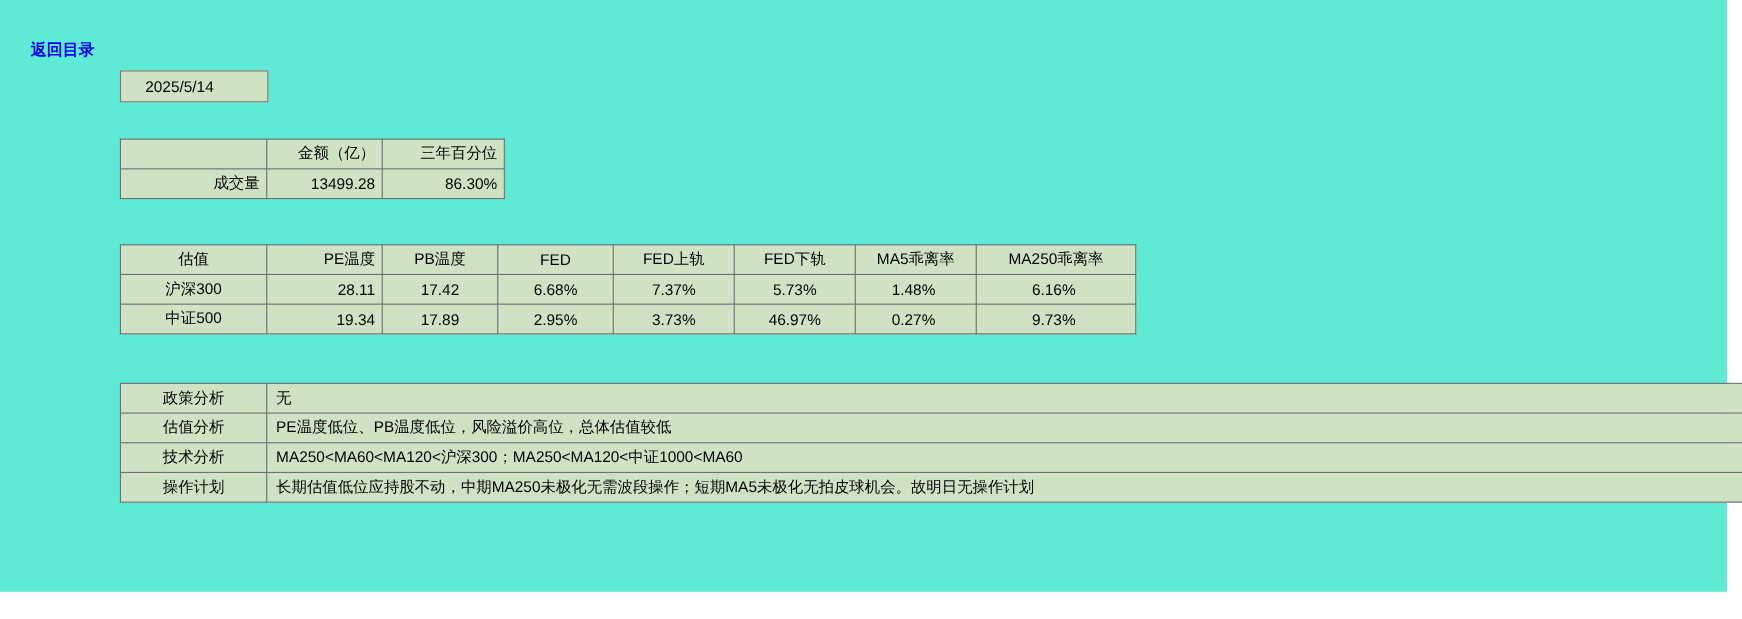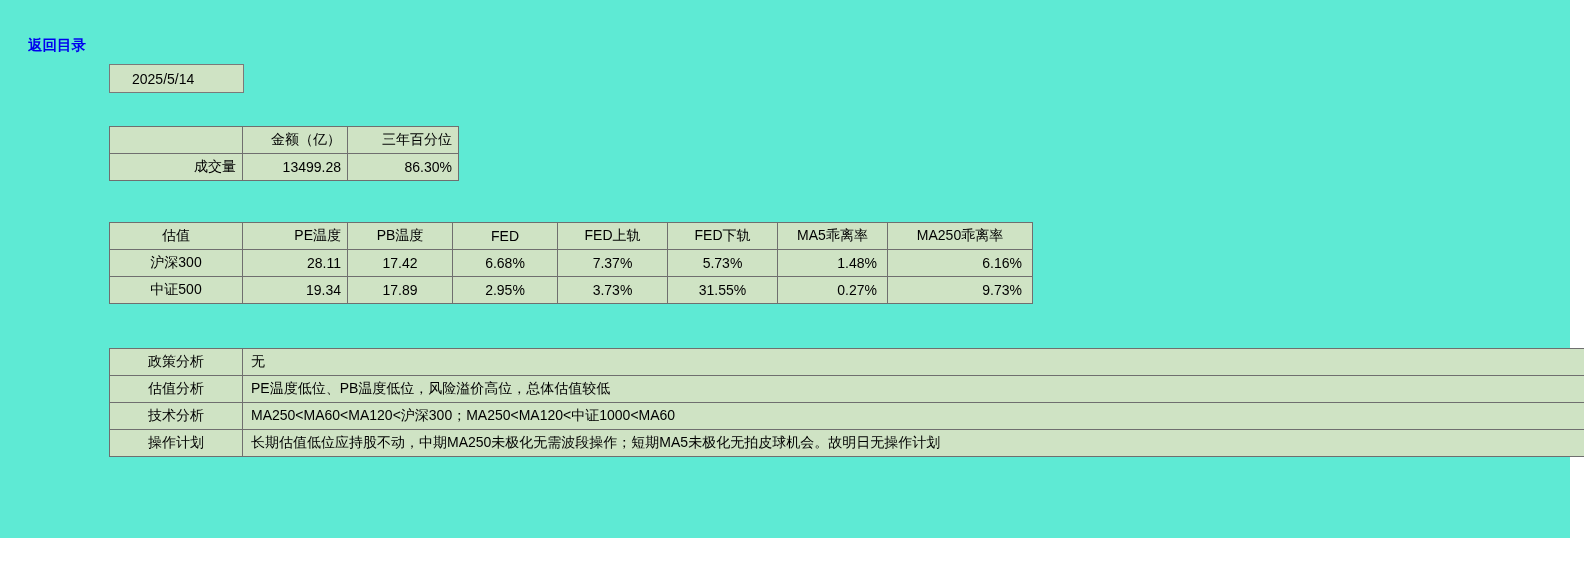--- a/index.html
+++ b/index.html
@@ -82,21 +82,20 @@
   }
   .val-table .c0 { width: 133px; }
   .val-table .c1 { width: 105px; text-align: right; }
   .val-table .c2 { width: 105px; }
   .val-table .c3 { width: 105px; }
   .val-table .c4 { width: 110px; }
   .val-table .c5 { width: 110px; }
   .val-table .c6 { width: 110px; }
   .val-table .c7 { width: 145px; }
   .val-table td.num-right {
-    text-align: right;
     padding-right: 10px;
   }
 
   
   .ana-table {
     position: absolute;
     left: 109px;
     top: 348px;
     width: 1499px;
   }
@@ -156,21 +155,21 @@
       <td class="c5">5.73%</td>
       <td class="c6 num-right">1.48%</td>
       <td class="c7 num-right">6.16%</td>
     </tr>
     <tr>
       <td class="c0">中证500</td>
       <td class="c1">19.34</td>
       <td class="c2">17.89</td>
       <td class="c3">2.95%</td>
       <td class="c4">3.73%</td>
-      <td class="c5">31.55%</td>
+      <td class="c5">46.97%</td>
       <td class="c6 num-right">0.27%</td>
       <td class="c7 num-right">9.73%</td>
     </tr>
   </tbody>
     </table>
 
   <table class="ana-table">
     <tbody>
         <tr>
       <td class="label">政策分析</td>

